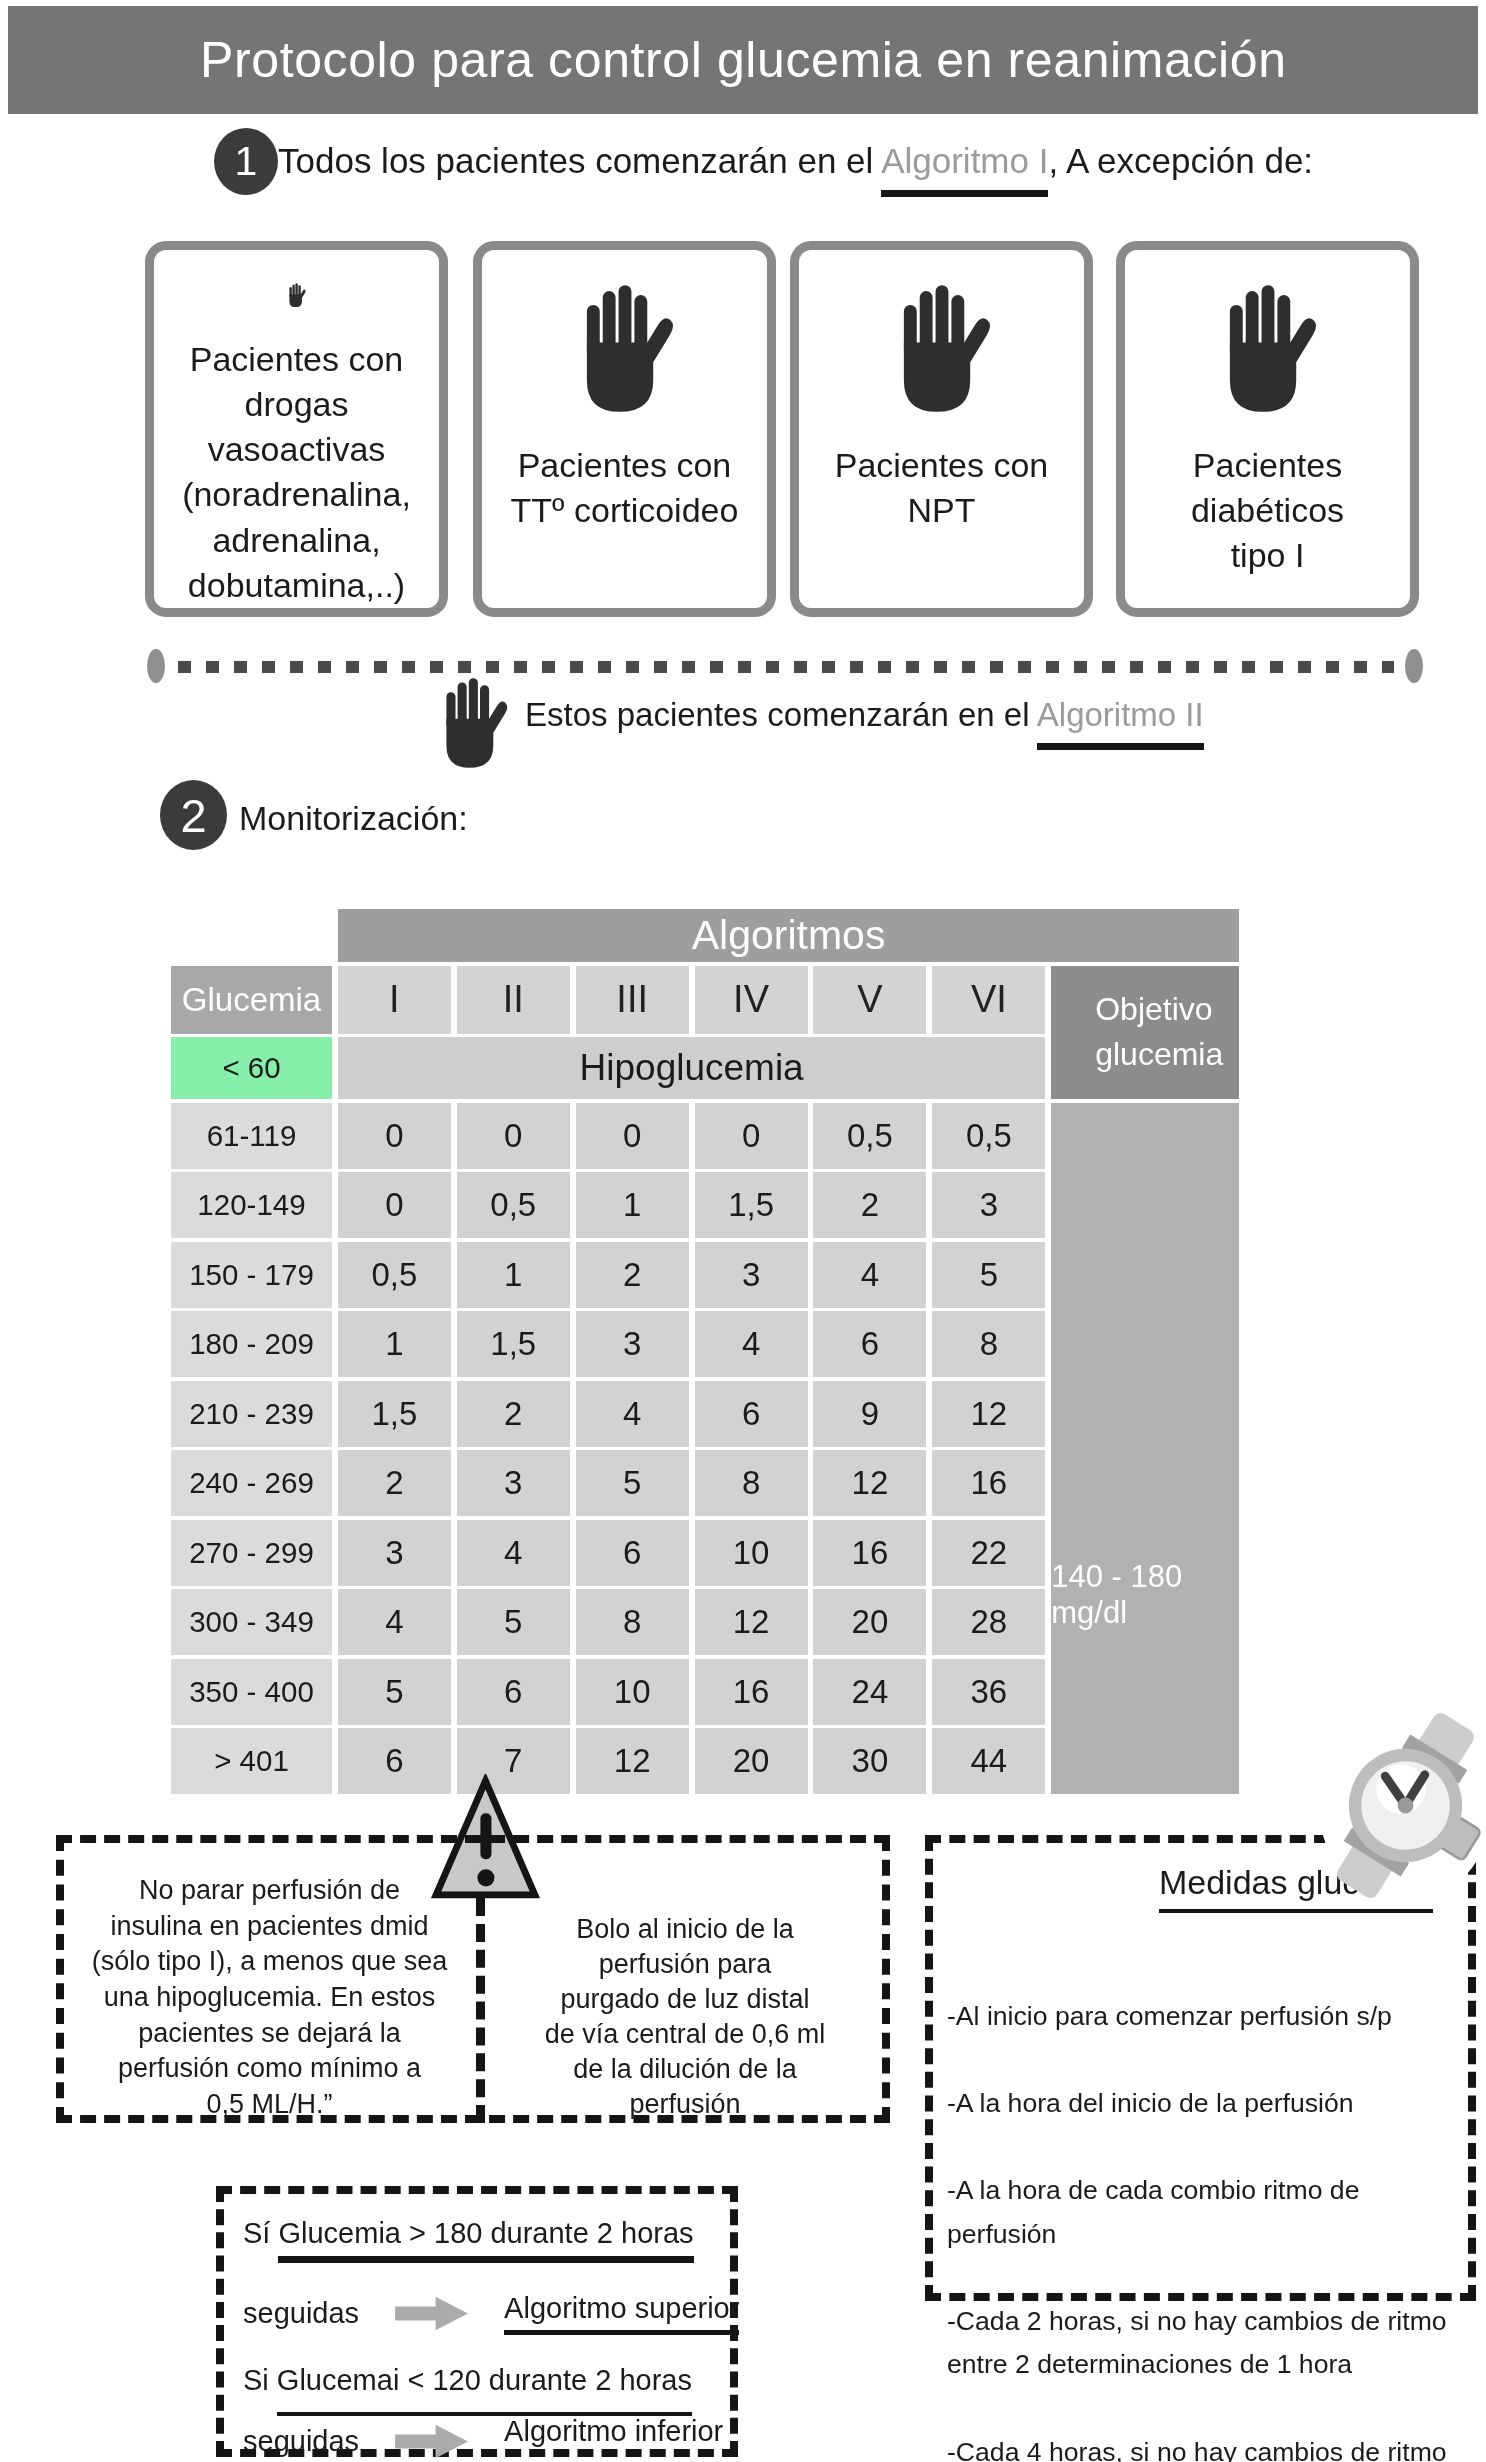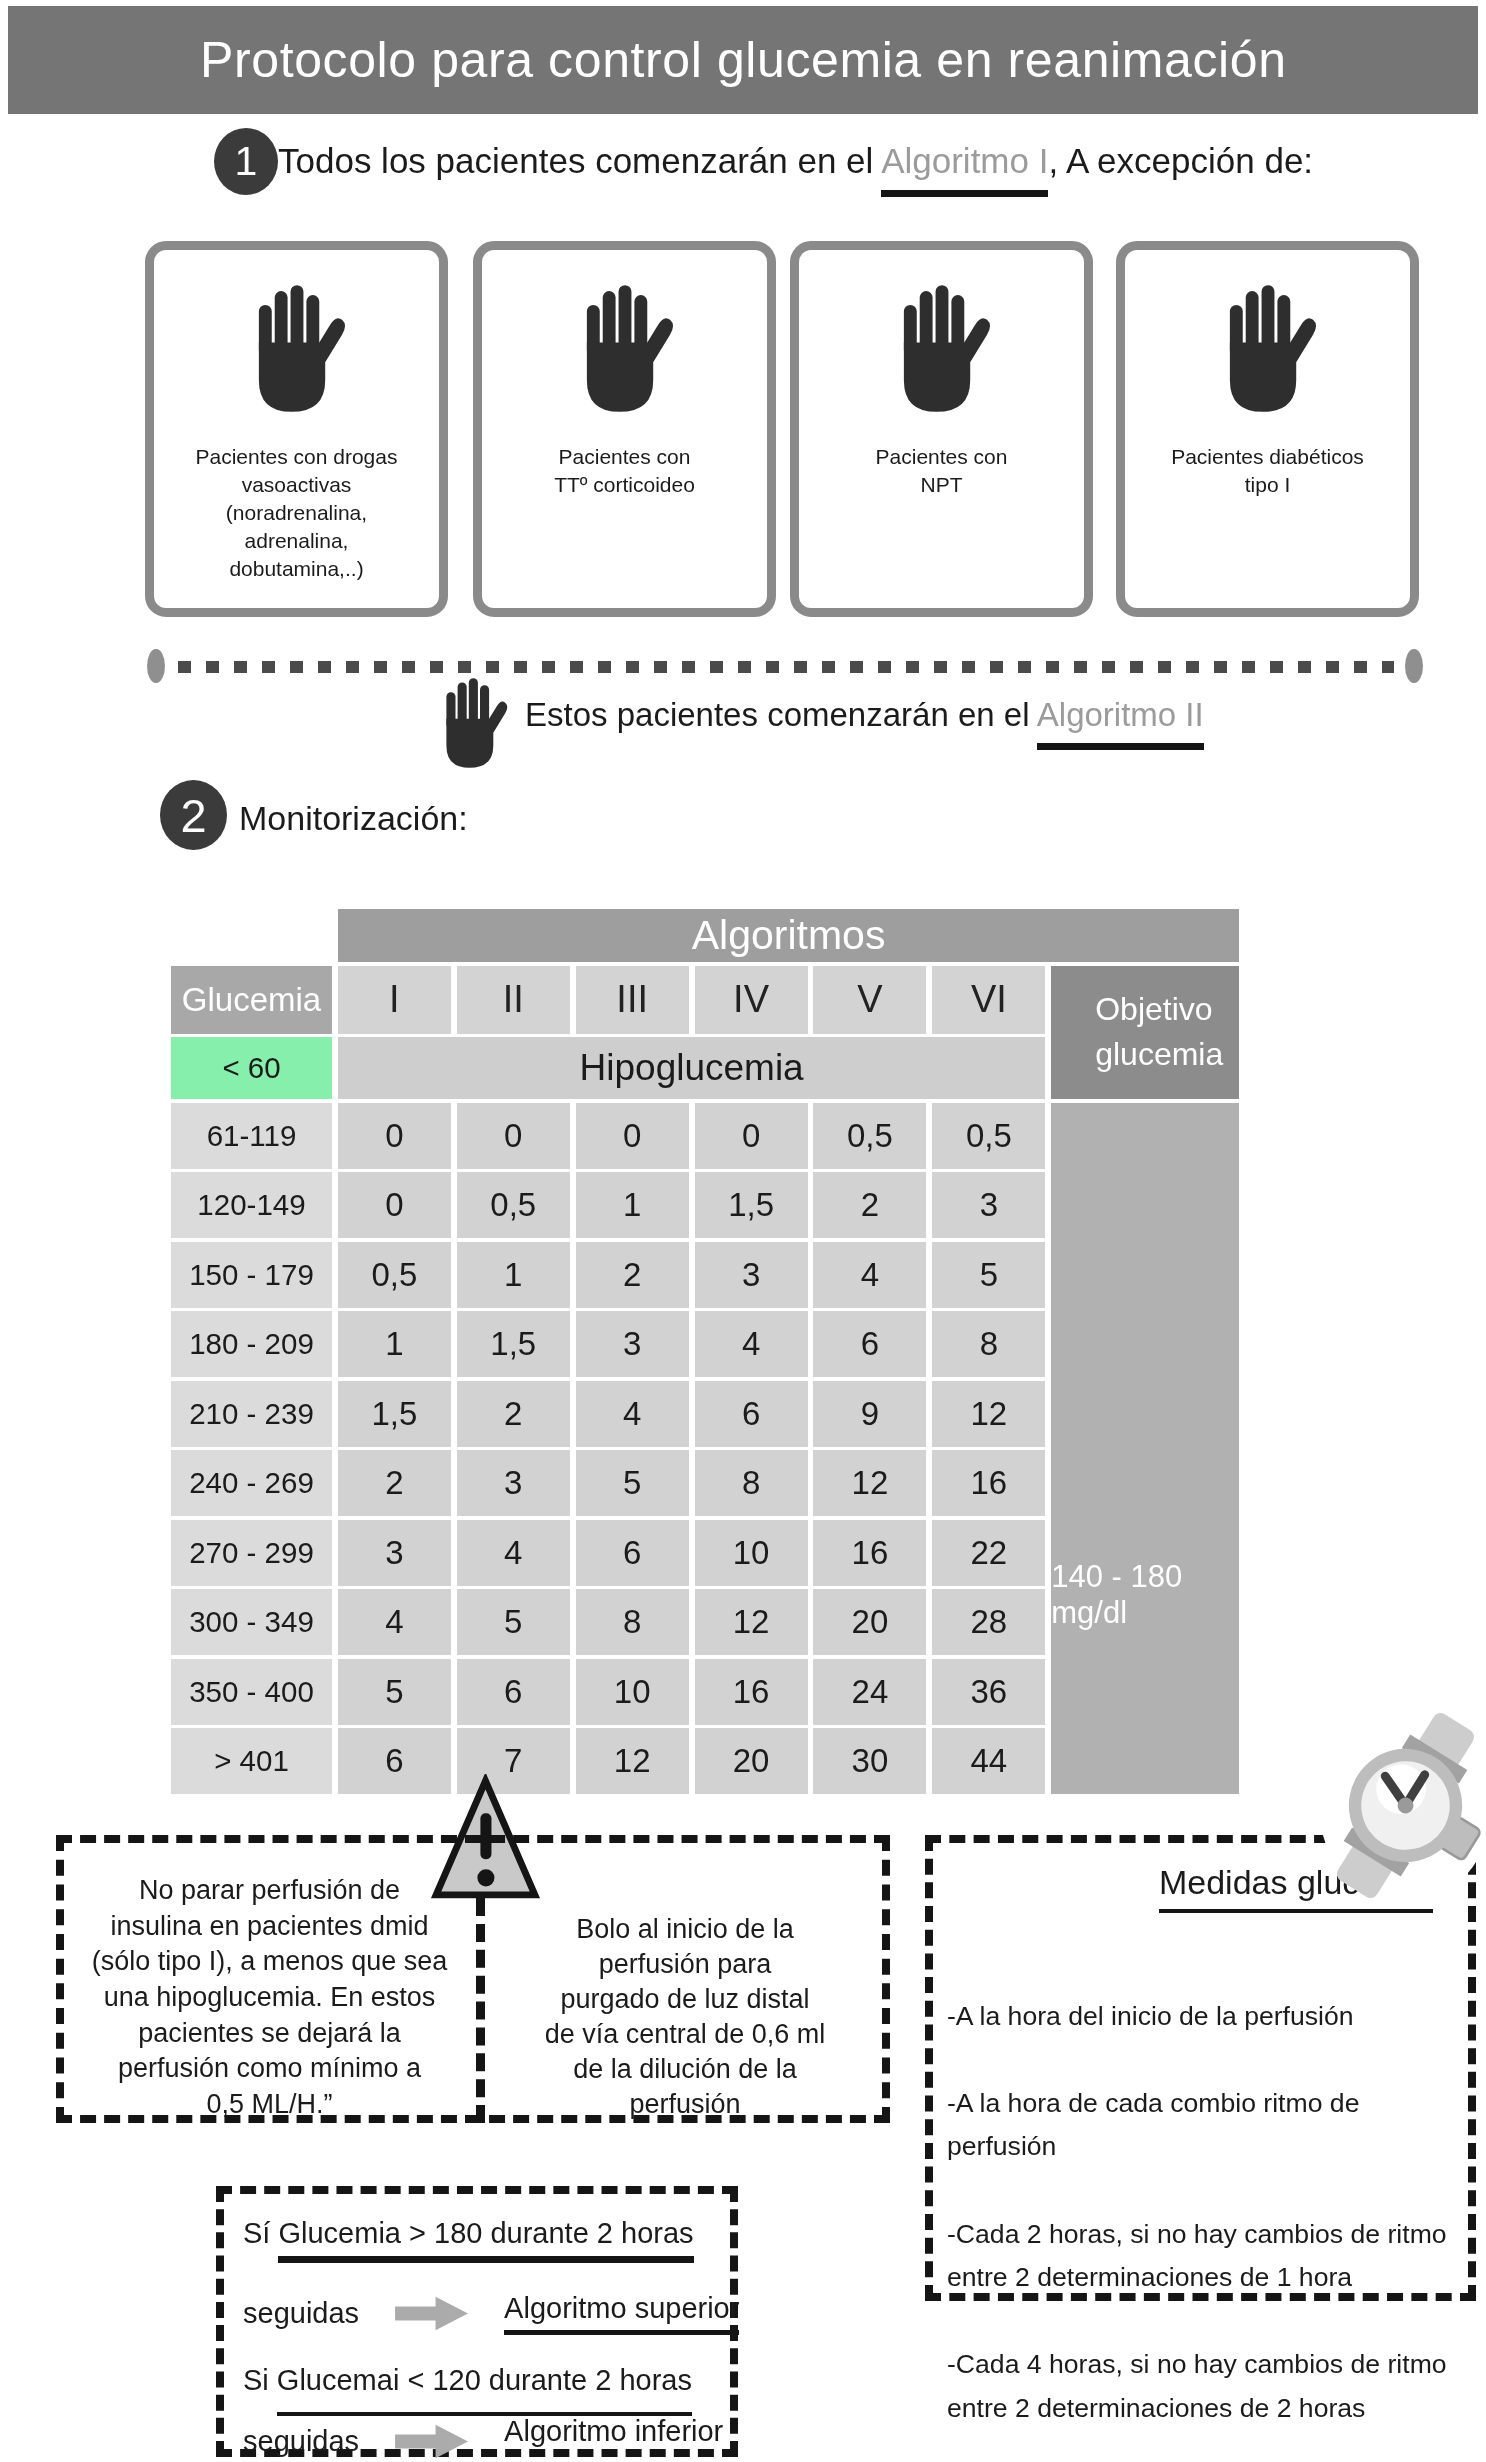--- a/index.html
+++ b/index.html
@@ -19,21 +19,21 @@
 
   .step1-text{left:278px;top:141px;font-size:35px;white-space:nowrap}
   .algo-link{color:#9b9b9b;border-bottom:7.7px solid #151515;padding-bottom:10px}
 
   
   .exc-box{top:241px;width:303px;height:376px;border:9.5px solid #8a8a8a;border-radius:21px;
            background:#fff;box-sizing:border-box;display:flex;flex-direction:column;align-items:center}
   .exc-b1{left:145px}.exc-b2{left:473px}.exc-b3{left:790px}.exc-b4{left:1116px}
   .hand-svg{display:block}
   .exc-box .hand-svg{margin-top:32.5px;width:99px;height:131px}
-  .exc-label{margin-top:29.5px;font-size:21px;line-height:1.33;text-align:center;white-space:pre-line}
+  .exc-label{margin-top:29.5px;font-size:34px;line-height:1.33;text-align:center;white-space:pre-line}
 
   
   .sep-line{left:178px;top:661px;width:1216px;height:11.8px;
             background:repeating-linear-gradient(90deg,#4a4a4a 0 13px,transparent 13px 28px)}
   .sep-dot{top:649px;width:17.7px;height:34px;background:#8f8f8f;border-radius:50%}
   .sep-dot-l{left:147px}.sep-dot-r{left:1405px}
 
   .note-hand{left:438px;top:672px;width:70px;height:102px}
   .estos-text{left:525px;top:696px;font-size:33px;white-space:nowrap}
   .step2-label{left:239px;top:799px;font-size:34px}
@@ -292,20 +292,21 @@
 purgado de luz distal
 de vía central de 0,6 ml
 de la dilución de la
 perfusión</div>
 
   <div class="abs dash-box box-medidas"></div>
   <div class="abs medidas-title-wrap">
     <span class="medidas-title">Medidas glucemia</span>
   </div>
   <div class="abs medidas-items">
+    <div>-Al inicio para comenzar perfusión s/p</div>
     <div>-A la hora del inicio de la perfusión</div>
     <div>-A la hora de cada combio ritmo de
 perfusión</div>
     <div>-Cada 2 horas, si no hay cambios de ritmo
 entre 2 determinaciones de 1 hora</div>
     <div>-Cada 4 horas, si no hay cambios de ritmo
 entre 2 determinaciones de 2 horas</div>
   </div>
 
   <svg class="abs watch-svg" viewBox="0 0 200 222">

